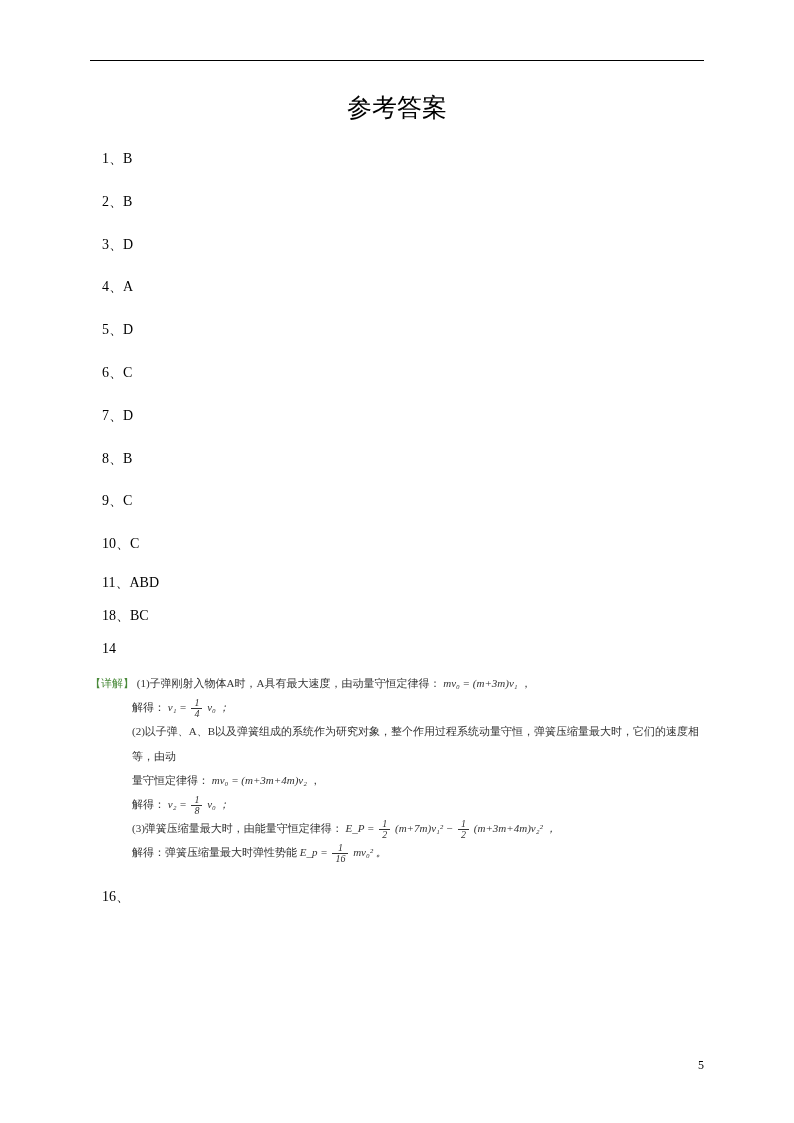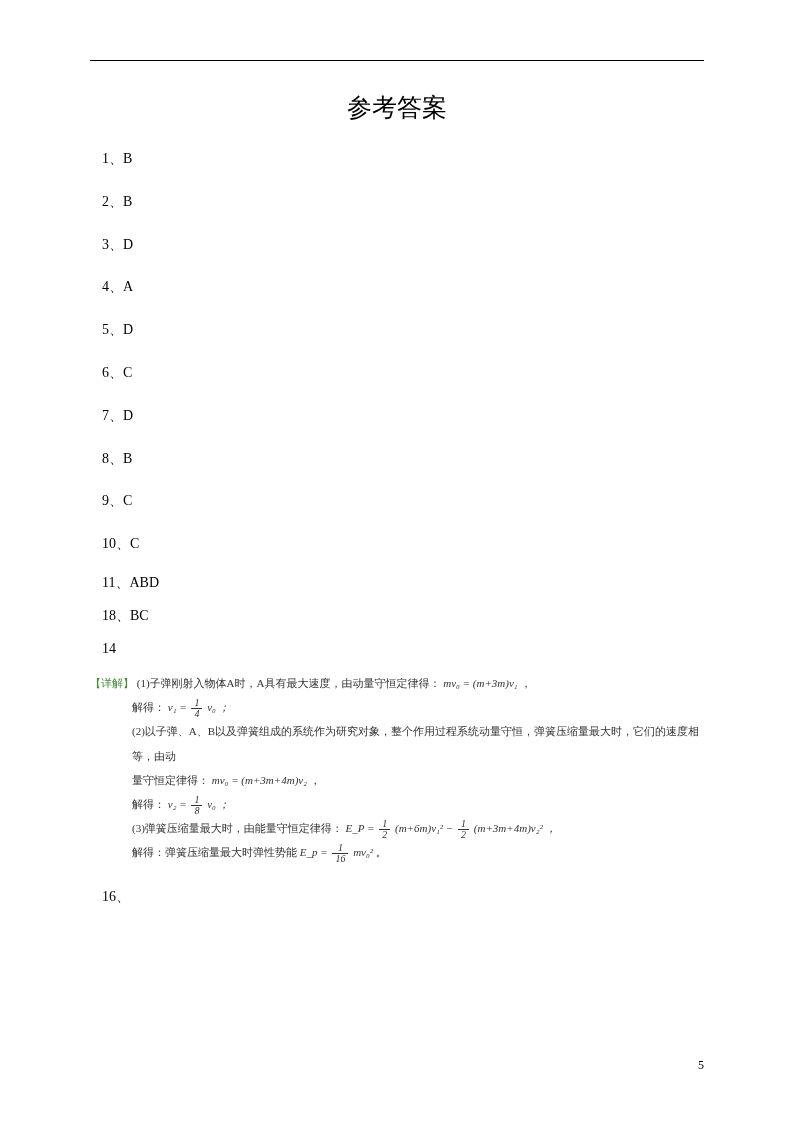--- a/index.html
+++ b/index.html
@@ -124,21 +124,21 @@
     <div class="detail-indent">
       <span>解得：</span>
       <span class="formula">v₂ =</span>
       <span class="frac"><span class="num">1</span><span class="den">8</span></span>
       <span class="formula">v₀ ；</span>
     </div>
     <div class="detail-indent">
       <span>(3)弹簧压缩量最大时，由能量守恒定律得：</span>
       <span class="formula">E_P =</span>
       <span class="frac"><span class="num">1</span><span class="den">2</span></span>
-      <span class="formula">(m+6m)v₁² −</span>
+      <span class="formula">(m+7m)v₁² −</span>
       <span class="frac"><span class="num">1</span><span class="den">2</span></span>
       <span class="formula">(m+3m+4m)v₂² ，</span>
     </div>
     <div class="detail-indent">
       <span>解得：弹簧压缩量最大时弹性势能</span>
       <span class="formula">E_p =</span>
       <span class="frac"><span class="num">1</span><span class="den">16</span></span>
       <span class="formula">mv₀² 。</span>
     </div>
   </div>

